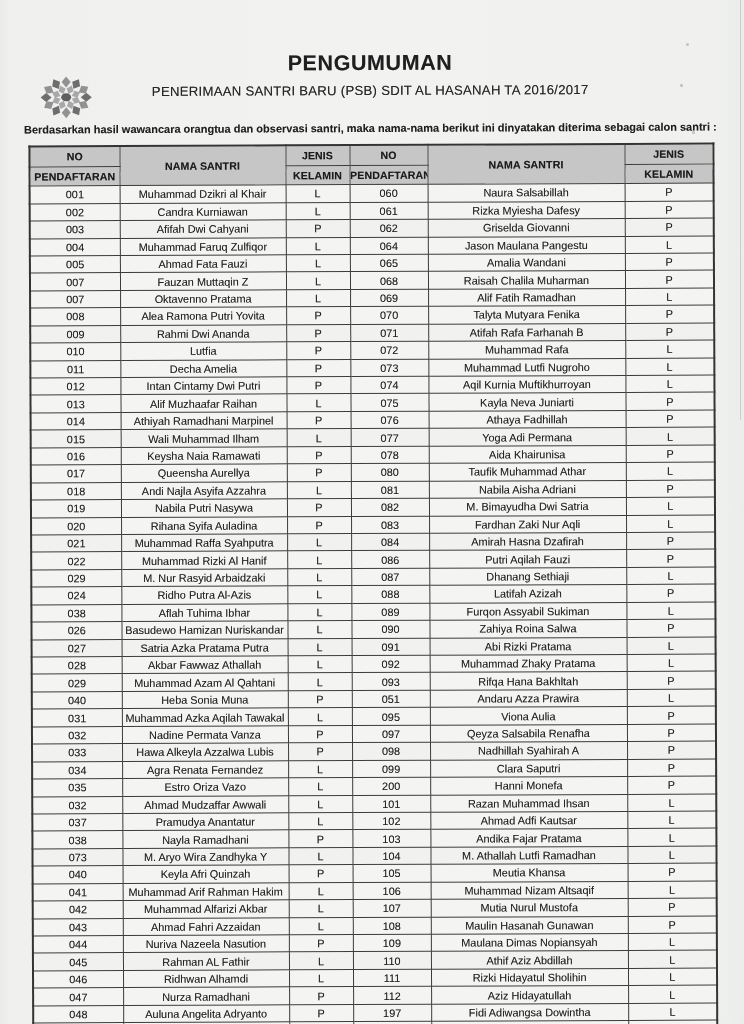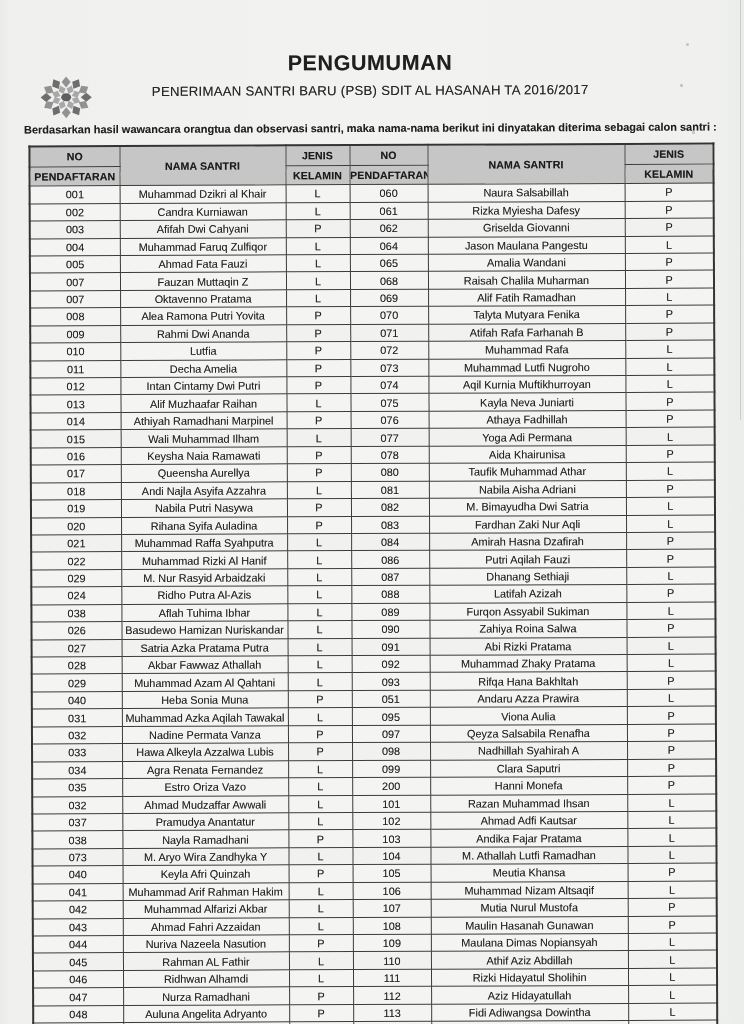--- a/index.html
+++ b/index.html
@@ -505,21 +505,21 @@
             <td>Nurza Ramadhani</td>
             <td>P</td>
             <td>112</td>
             <td>Aziz Hidayatullah</td>
             <td>L</td>
           </tr>
           <tr>
             <td>048</td>
             <td>Auluna Angelita Adryanto</td>
             <td>P</td>
-            <td>113</td>
+            <td>197</td>
             <td>Fidi Adiwangsa Dowintha</td>
             <td>L</td>
           </tr>
           <tr>
             <td>049</td>
             <td>Dzakwaan Muzakki</td>
             <td>L</td>
             <td>114</td>
             <td>Rifad Abdillah Novrin</td>
             <td>L</td>

